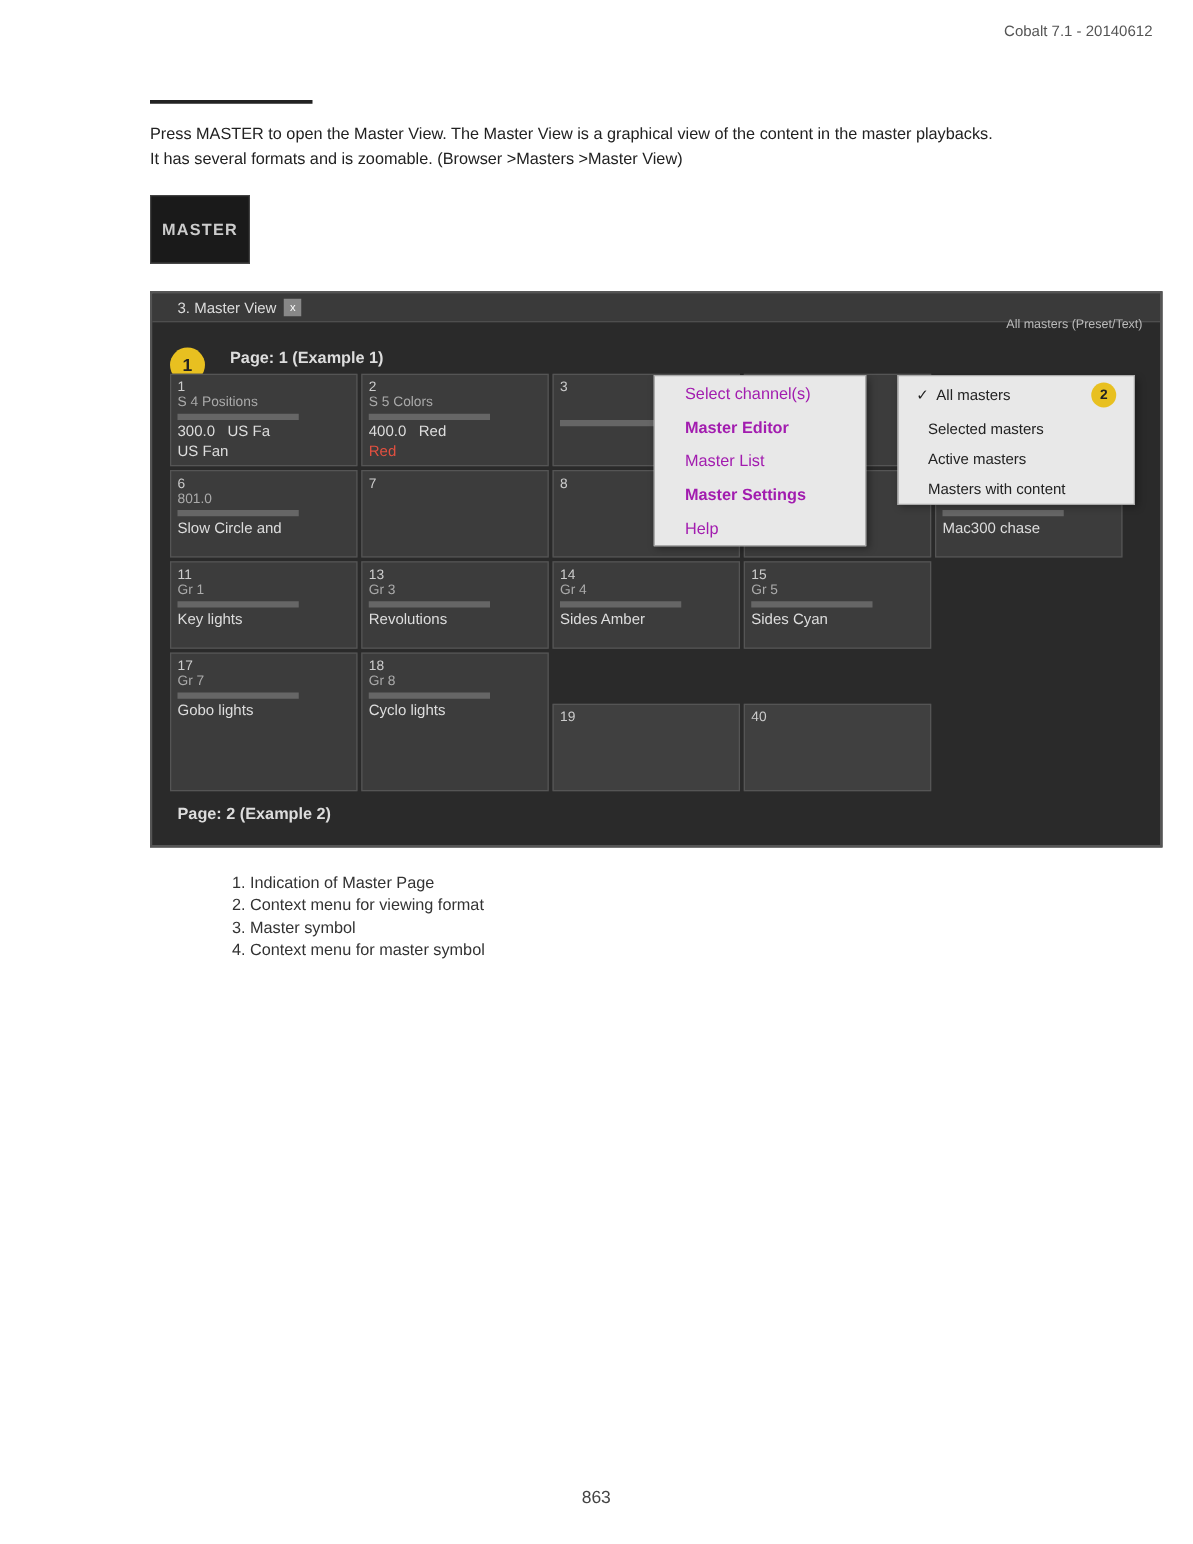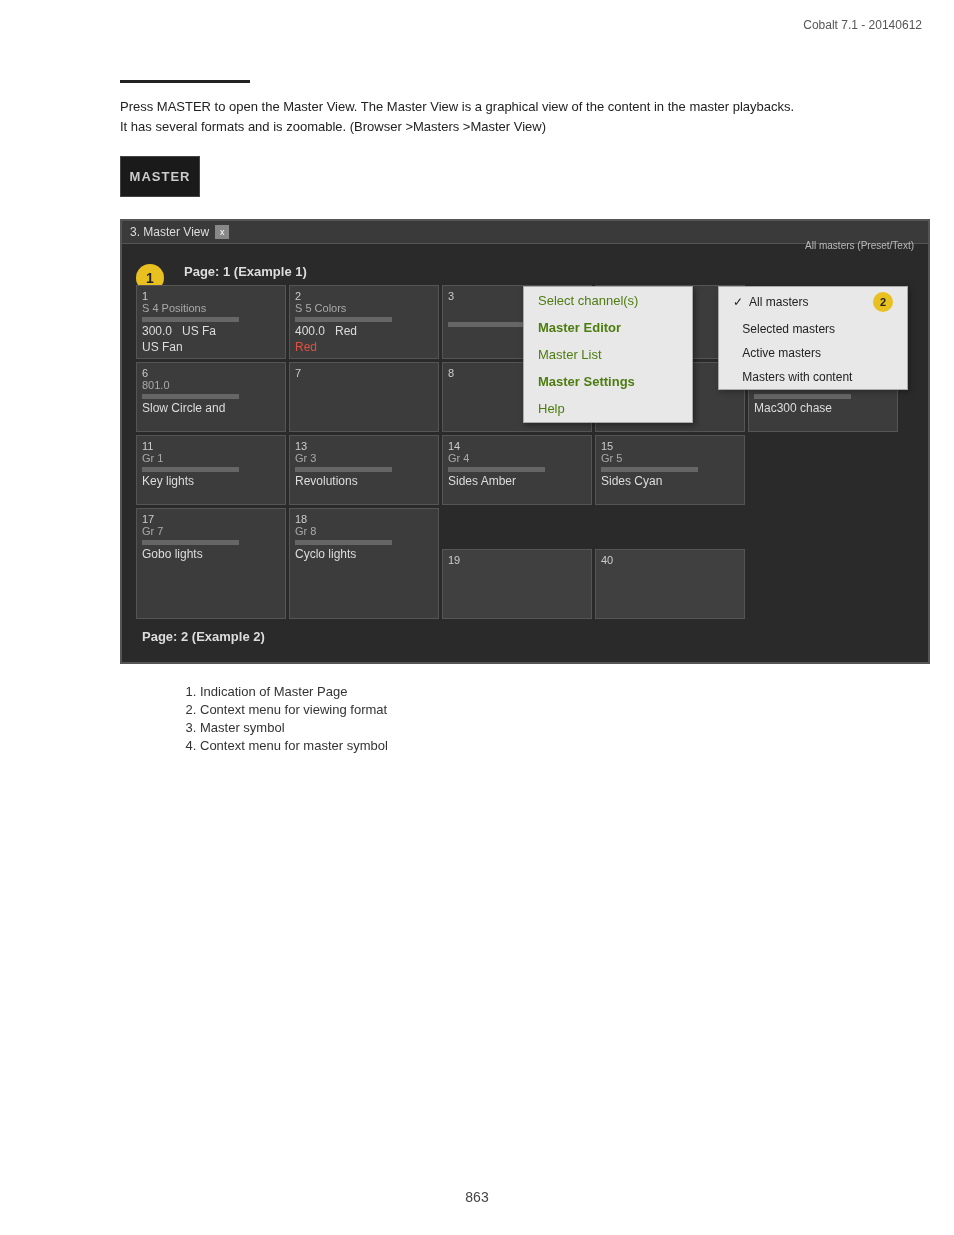--- a/index.html
+++ b/index.html
@@ -36,21 +36,21 @@
 
     .intro-text {
       font-size: 13px;
       line-height: 1.5;
       margin-bottom: 20px;
       max-width: 680px;
     }
 
     .master-button-img {
       width: 80px;
-      height: 41px;
+      height: 55px;
       background: #1a1a1a;
       display: flex;
       align-items: center;
       justify-content: center;
       color: #ccc;
       font-size: 13px;
       font-weight: bold;
       letter-spacing: 1px;
       margin-bottom: 22px;
       border: 1px solid #444;
@@ -69,20 +69,21 @@
       display: flex;
       align-items: center;
       padding: 4px 8px;
       gap: 6px;
       border-bottom: 1px solid #555;
     }
 
     .window-title {
       color: #ddd;
       font-size: 12px;
+      margin-left: 12px;
     }
 
     .window-close {
       width: 14px;
       height: 14px;
       background: #888;
       display: flex;
       align-items: center;
       justify-content: center;
       font-size: 9px;
@@ -253,22 +254,23 @@
       background: #e8e8e8;
       border: 1px solid #aaa;
       min-width: 170px;
       z-index: 20;
       box-shadow: 2px 2px 6px rgba(0,0,0,0.4);
     }
 
     .master-context-item {
       padding: 6px 14px;
       font-size: 13px;
-      color: #4d7c0f;
+      color: #a21caf;
       cursor: pointer;
+      margin-left: 10px;
     }
 
     .master-context-item.bold-item {
       font-weight: bold;
     }
 
     
     .page2-title {
       color: #ddd;
       font-size: 13px;

